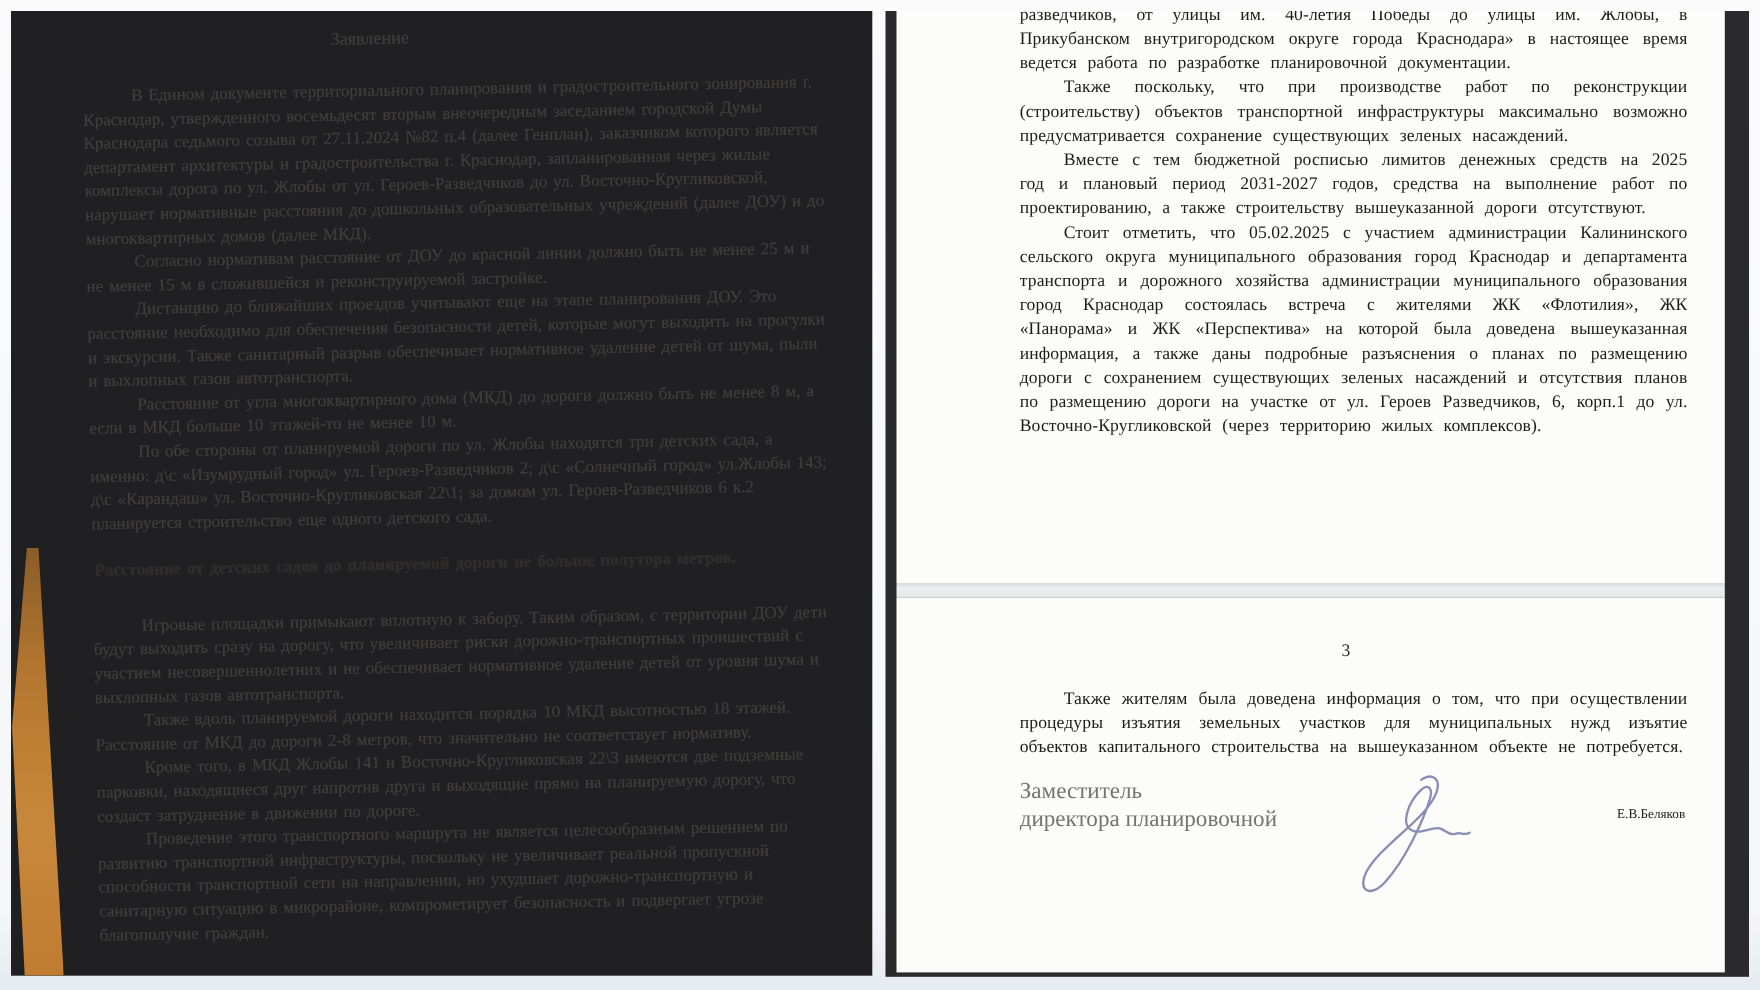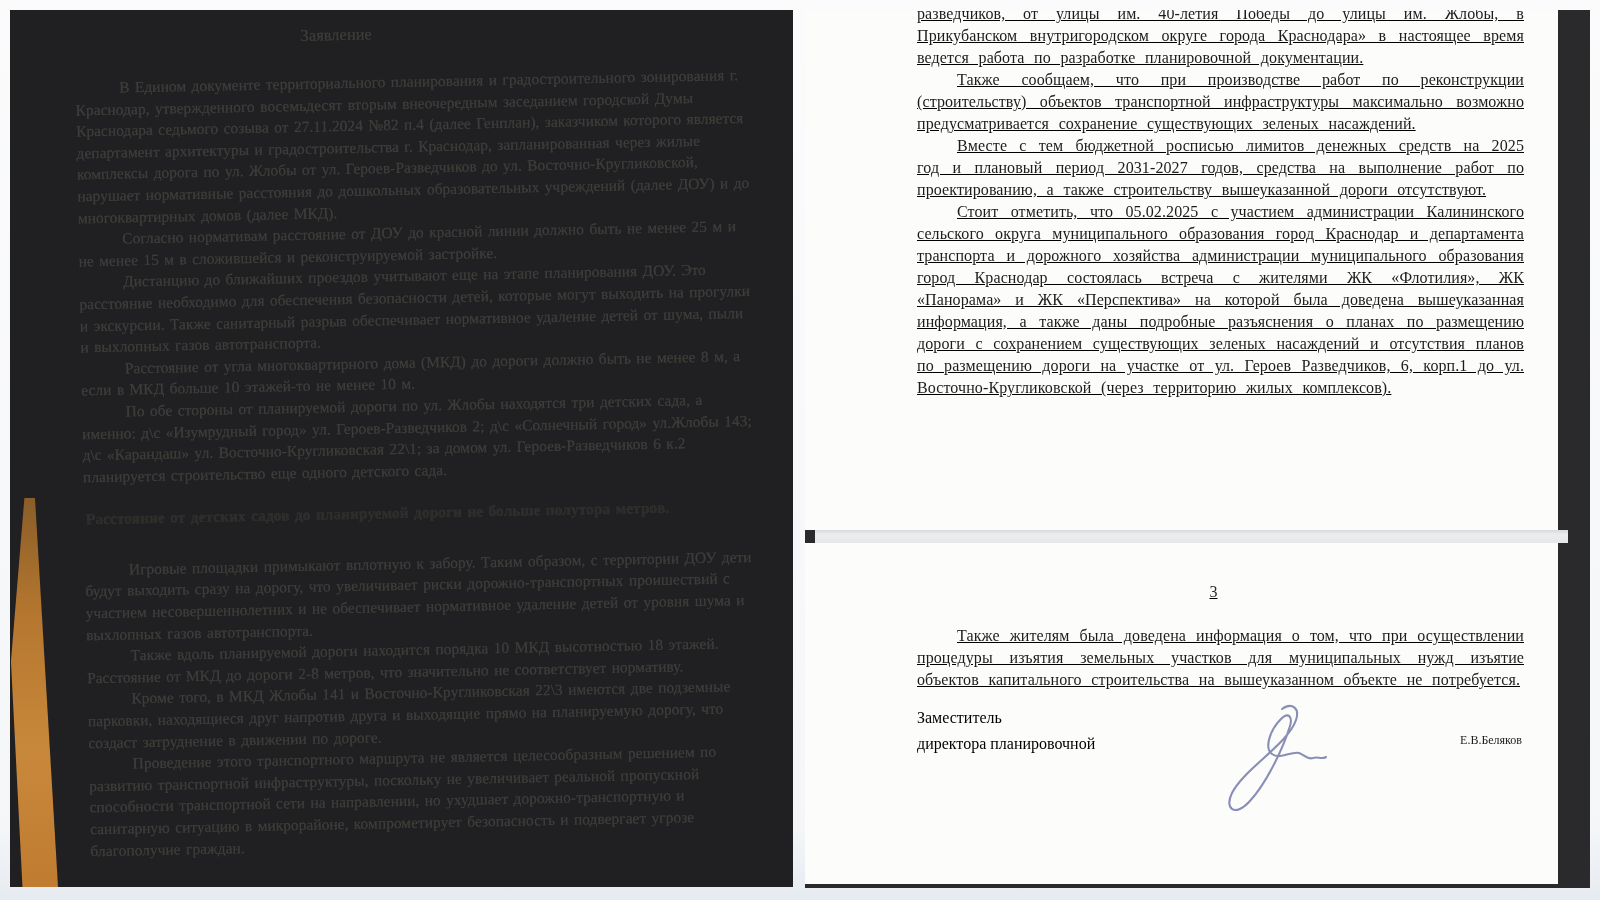--- a/index.html
+++ b/index.html
@@ -40,44 +40,43 @@
   }
   .left-body p.bold{
     font-weight:bold;text-indent:2px;margin:21px 0 29px 0;color:#2e2d2b;
   }
   
   .panel{
     position:absolute;left:805px;top:10px;width:785px;height:878px;
     background:#2a2a2d;overflow:hidden;
   }
   .page{
-    width:753px;background:#fcfcfb;position:relative;
+    margin-left:10px;width:753px;background:#fcfcfb;position:relative;
     overflow:hidden;
-    text-decoration:underline;
   }
   .page1{height:520px;}
   .page-gap{margin-left:10px;width:753px;height:13px;
     background:linear-gradient(180deg,#d9d9db 0,#ecedef 35%,#e6e7e9 100%);}
   .page2{height:341px;}
   .right-body{padding:0 34px 0 112px;}
   .right-body p{
     margin:0;font-size:16px;line-height:22px;color:#1c1c1c;
     text-align:justify;text-indent:40px;word-spacing:5.5px;letter-spacing:.1px;
   }
   .right-body p.noindent{text-indent:0;}
   .page1 .right-body{margin-top:-7px;}
   .page-number{
     margin-top:40px;text-align:center;padding-left:64px;
     font-size:16px;color:#2a2a2a;
   }
   .page2 .right-body{margin-top:24px;}
   .sig-block{position:relative;height:130px;margin-top:14px;}
   .sig-left{
     position:absolute;left:112px;top:0;
-    font-size:16px;line-height:26px;color:#000000;
+    font-size:21px;line-height:26px;color:#737373;
   }
   .signature{position:absolute;left:415px;top:-2px;width:112px;height:118px;}
   .signature path{fill:none;stroke:var(--signature-ink,#7b82ad);stroke-width:2.1;
     stroke-linecap:round;opacity:.9;}
   .sig-name{position:absolute;right:36px;top:28px;font-size:12px;color:#1c1c1c;}
 </style>
 </head>
 <body>
 
 <div class="canvas">
@@ -100,21 +99,21 @@
             <p>Проведение этого транспортного маршрута не является целесообразным решением по развитию транспортной инфраструктуры, поскольку не увеличивает реальной пропускной способности транспортной сети на направлении, но ухудшает дорожно-транспортную и санитарную ситуацию в микрорайоне, компрометирует безопасность и подвергает угрозе благополучие граждан.</p>
           </div>
       </div>
     </div>
   </div>
 
   <div class="panel">
     <div class="page page1">
       <div class="right-body">
           <p class="noindent">разведчиков, от улицы им. 40-летия Победы до улицы им. Жлобы, в Прикубанском внутригородском округе города Краснодара» в настоящее время ведется работа по разработке планировочной документации.</p>
-          <p>Также сообщаем, что при производстве работ по реконструкции (строительству) объектов транспортной инфраструктуры максимально возможно предусматривается сохранение существующих зеленых насаждений.</p>
+          <p>Также поскольку, что при производстве работ по реконструкции (строительству) объектов транспортной инфраструктуры максимально возможно предусматривается сохранение существующих зеленых насаждений.</p>
           <p>Вместе с тем бюджетной росписью лимитов денежных средств на 2025 год и плановый период 2031-2027 годов, средства на выполнение работ по проектированию, а также строительству вышеуказанной дороги отсутствуют.</p>
           <p>Стоит отметить, что 05.02.2025 с участием администрации Калининского сельского округа муниципального образования город Краснодар и департамента транспорта и дорожного хозяйства администрации муниципального образования город Краснодар состоялась встреча с жителями ЖК «Флотилия», ЖК «Панорама» и ЖК «Перспектива» на которой была доведена вышеуказанная информация, а также даны подробные разъяснения о планах по размещению дороги с сохранением существующих зеленых насаждений и отсутствия планов по размещению дороги на участке от ул. Героев  Разведчиков,  6,  корп.1  до  ул. Восточно-Кругликовской  (через территорию жилых комплексов).</p>
         </div>
     </div>
     <div class="page-gap"></div>
     <div class="page page2">
       <div class="page-number">3</div>
       <div class="right-body">
           <p>Также жителям была доведена информация о том, что при осуществлении процедуры изъятия земельных участков для муниципальных нужд изъятие объектов капитального строительства на вышеуказанном объекте не потребуется.</p>
         </div>

